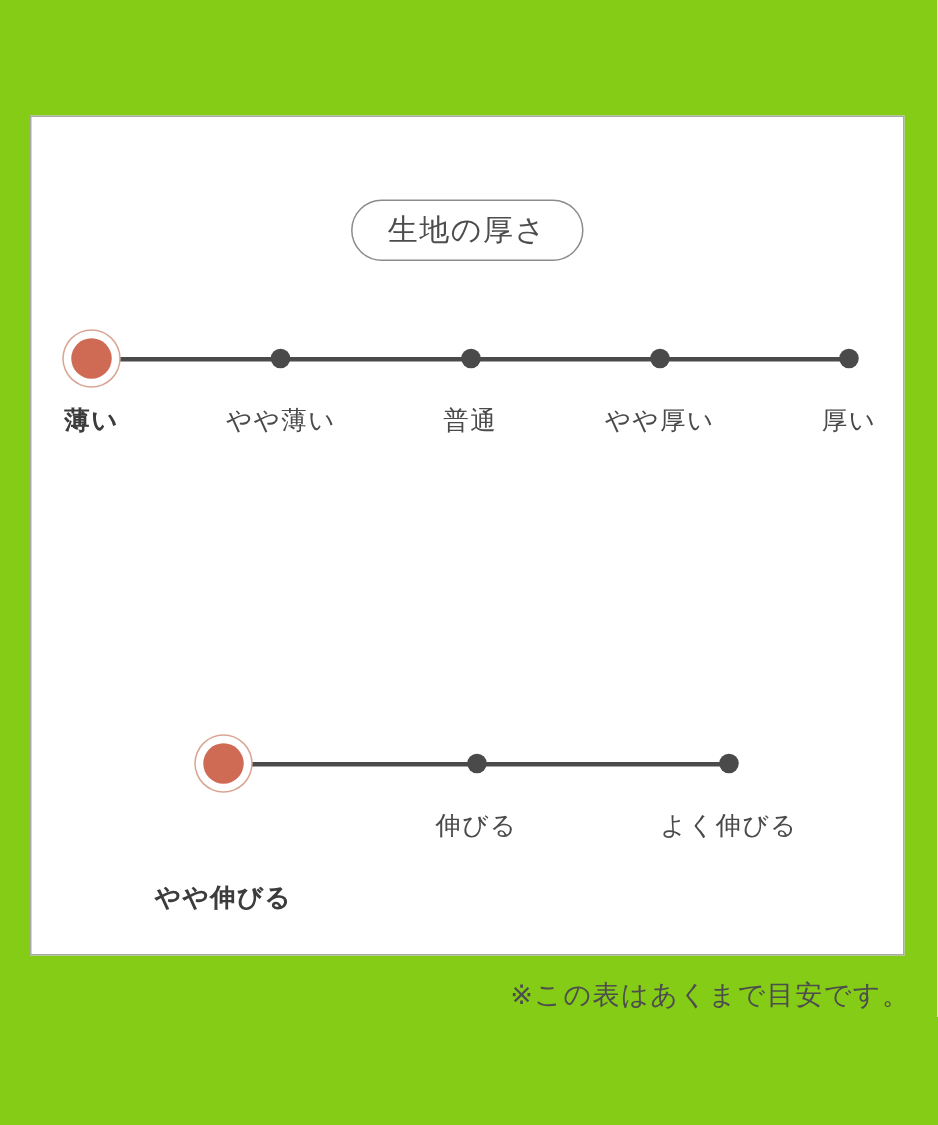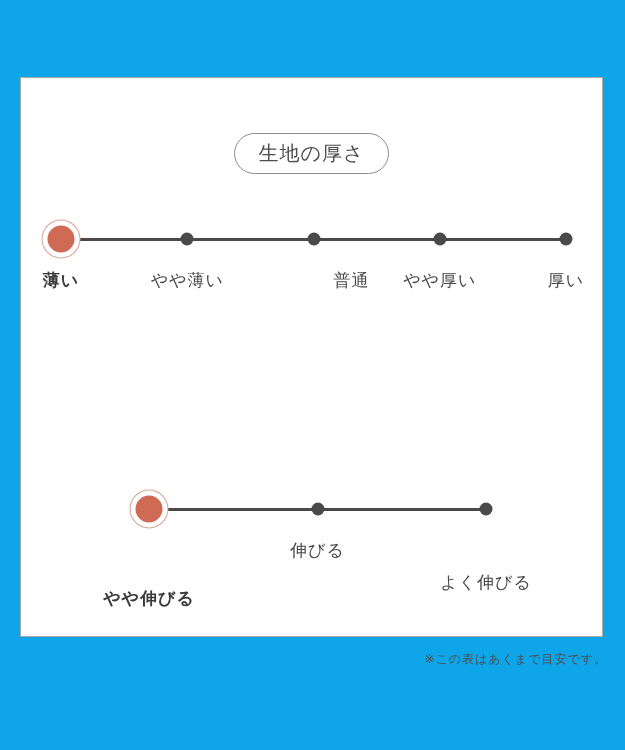--- a/index.html
+++ b/index.html
@@ -5,21 +5,21 @@
   html, body {
     margin: 0;
     padding: 0;
     background: #ffffff;
     font-family: "Liberation Sans", "DejaVu Sans", sans-serif;
   }
   .page {
     position: relative;
     width: 625px;
     height: 750px;
-    background: #0ea5e9;
+    background: #84cc16;
     overflow: hidden;
   }
   .box {
     position: absolute;
     left: 20px;
     top: 77px;
     width: 583px;
     height: 560px;
     border: 1px solid var(--border, #a9a9a9);
     background: #ffffff;
@@ -85,55 +85,55 @@
     color: #4a4a4a;
   }
   .scale-label.selected {
     font-weight: bold;
     color: #3c3c3c;
   }
   .footnote {
     position: absolute;
     top: 651px;
     right: 18px;
-    font-size: 12px;
+    font-size: 18px;
     letter-spacing: 1px;
     color: #4d4d4d;
     white-space: nowrap;
   }
 </style>
 </head>
 <body>
 
 <div class="page">
   <div class="box">
 
     <div class="pill pill-1">生地の厚さ</div>
 
     <div class="scale scale-1">
         <div class="scale-line"></div>
         <div class="dot selected" style="left: 0%;"></div>
         <div class="scale-label selected" style="left: 0%;">薄い</div>
         <div class="dot" style="left: 25%;"></div>
         <div class="scale-label" style="left: 25%;">やや薄い</div>
         <div class="dot" style="left: 50%;"></div>
-        <div class="scale-label" style="left: 50%; margin-left: 38px;">普通</div>
+        <div class="scale-label" style="left: 50%;">普通</div>
         <div class="dot" style="left: 75%;"></div>
         <div class="scale-label" style="left: 75%;">やや厚い</div>
         <div class="dot" style="left: 100%;"></div>
         <div class="scale-label" style="left: 100%;">厚い</div>
       </div>
 
 
     <div class="scale scale-2">
         <div class="scale-line"></div>
         <div class="dot selected" style="left: 0%;"></div>
         <div class="scale-label selected" style="left: 0%; margin-top: 48px;">やや伸びる</div>
         <div class="dot" style="left: 50%;"></div>
         <div class="scale-label" style="left: 50%;">伸びる</div>
         <div class="dot" style="left: 100%;"></div>
-        <div class="scale-label" style="left: 100%; margin-top: 32px;">よく伸びる</div>
+        <div class="scale-label" style="left: 100%;">よく伸びる</div>
       </div>
 
   </div>
 
   <div class="footnote">※この表はあくまで目安です。</div>
 </div>
 
 </body></html>

